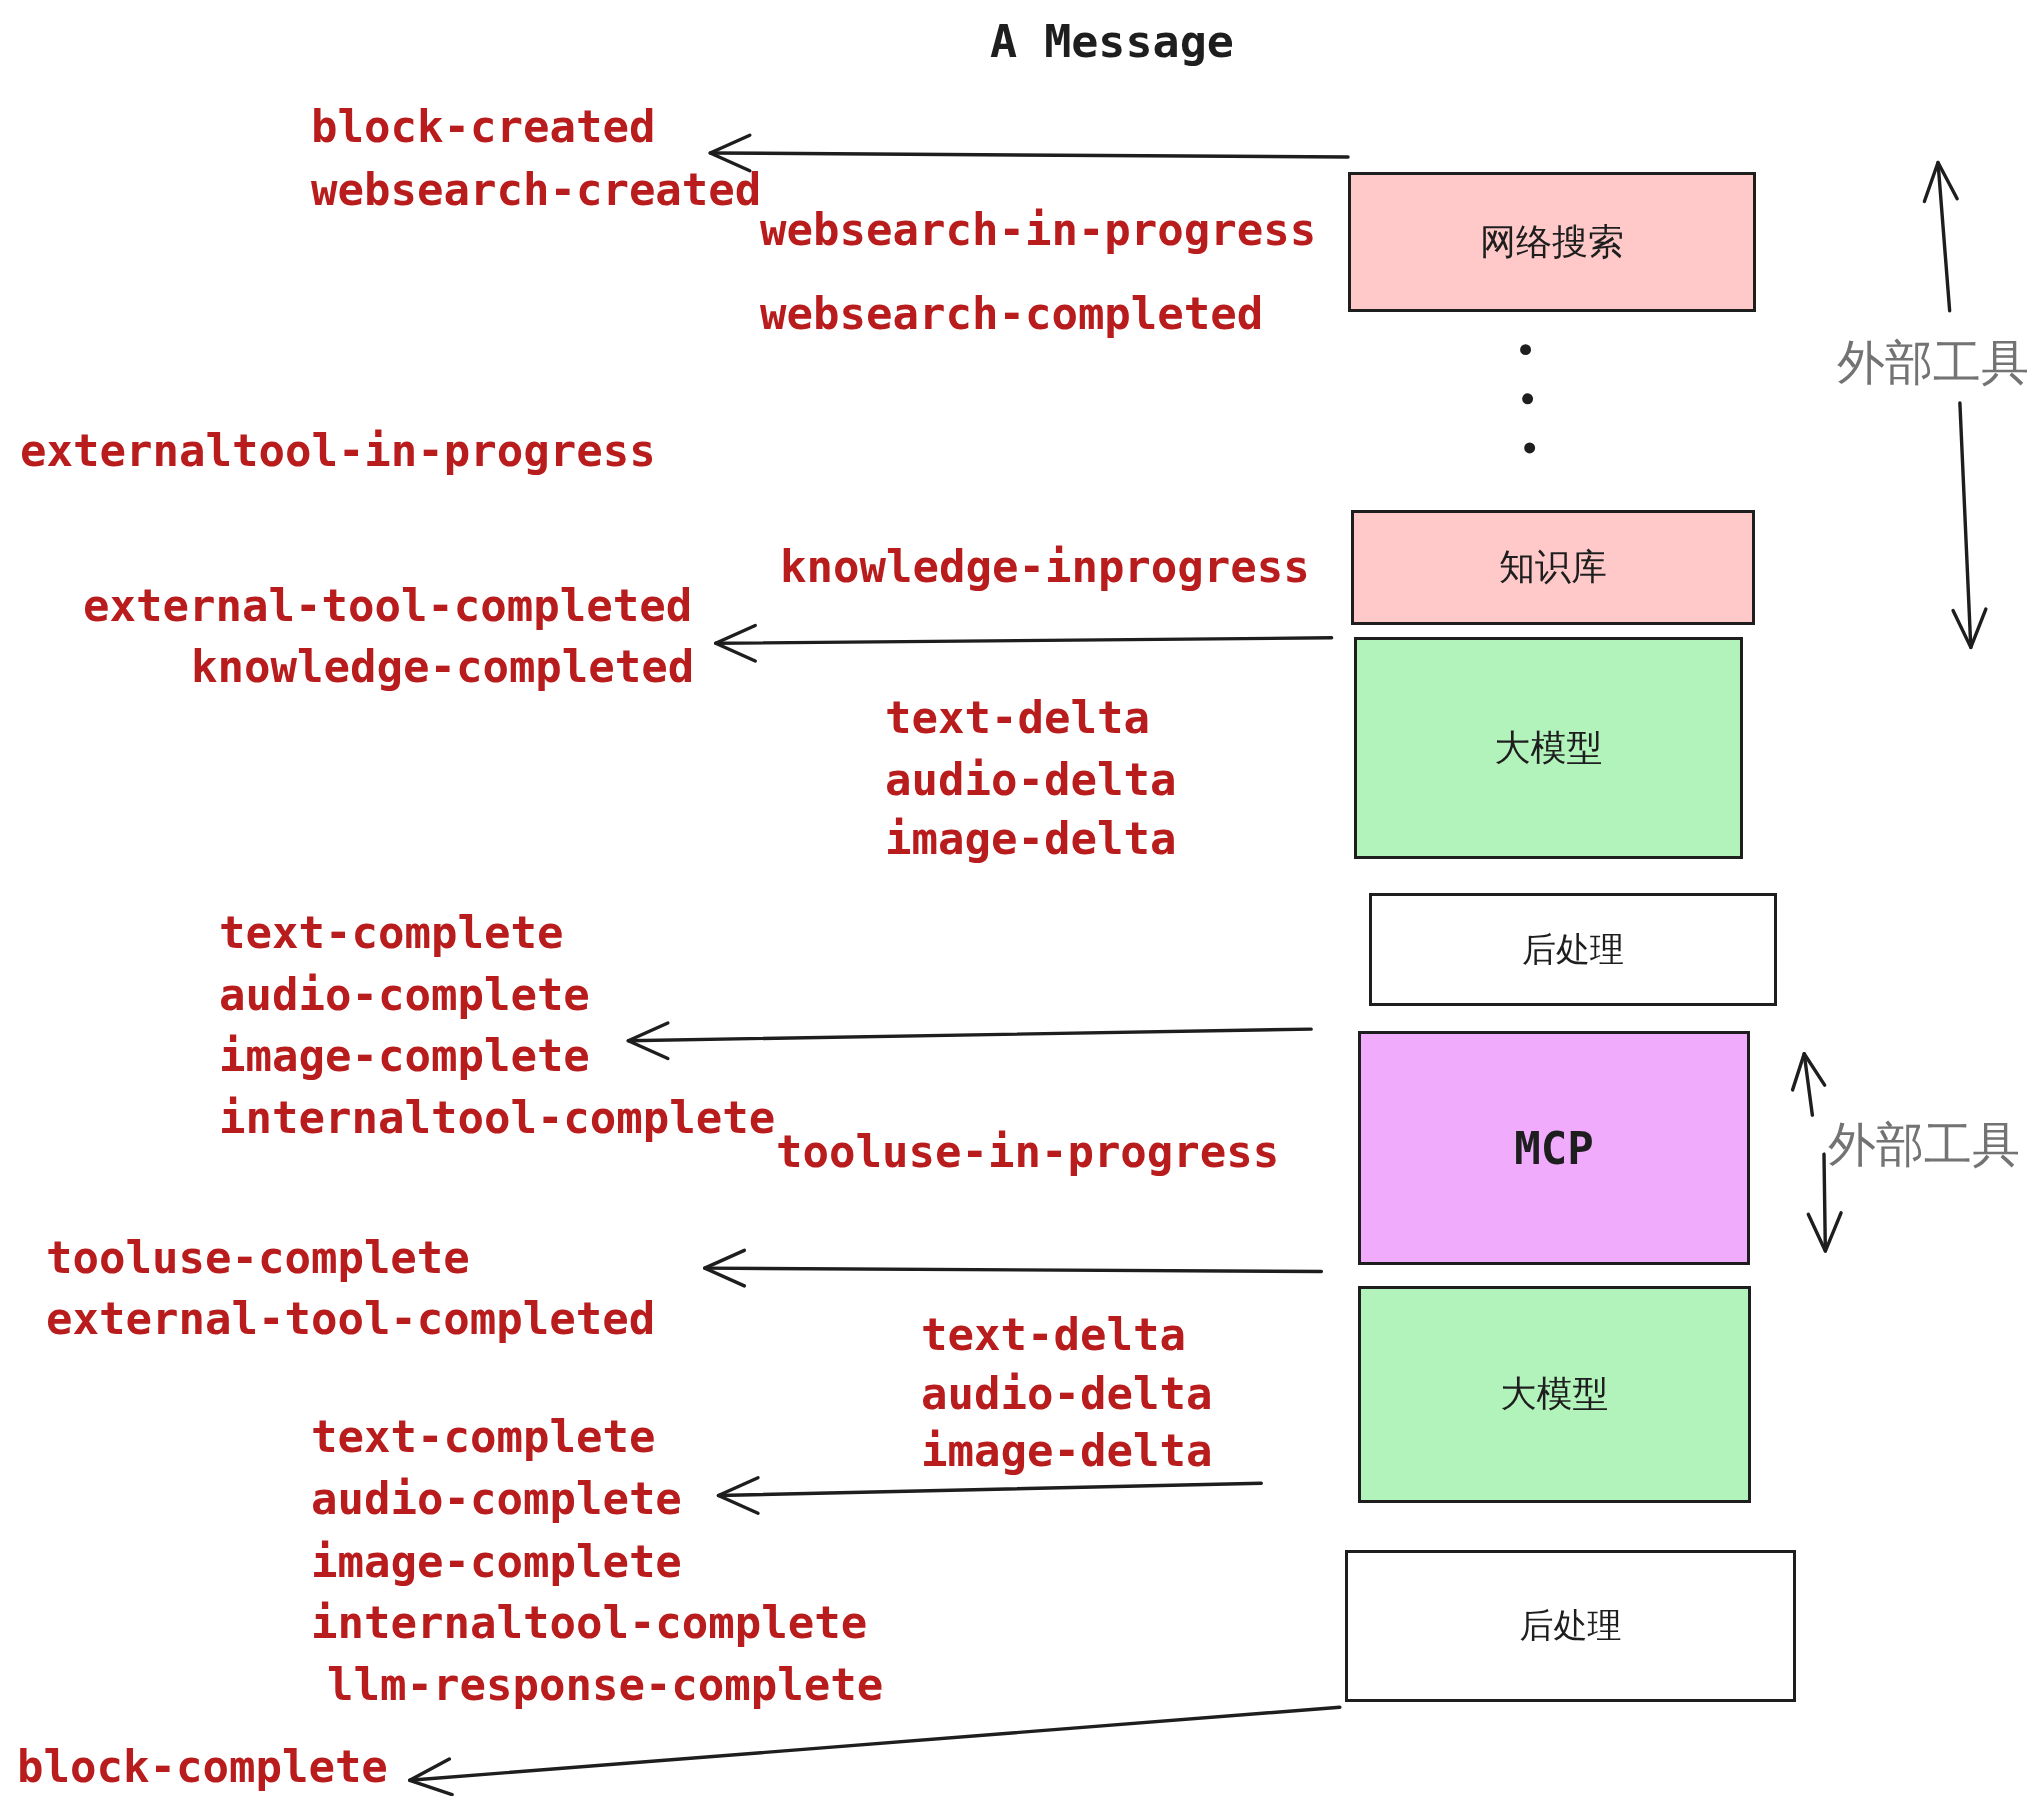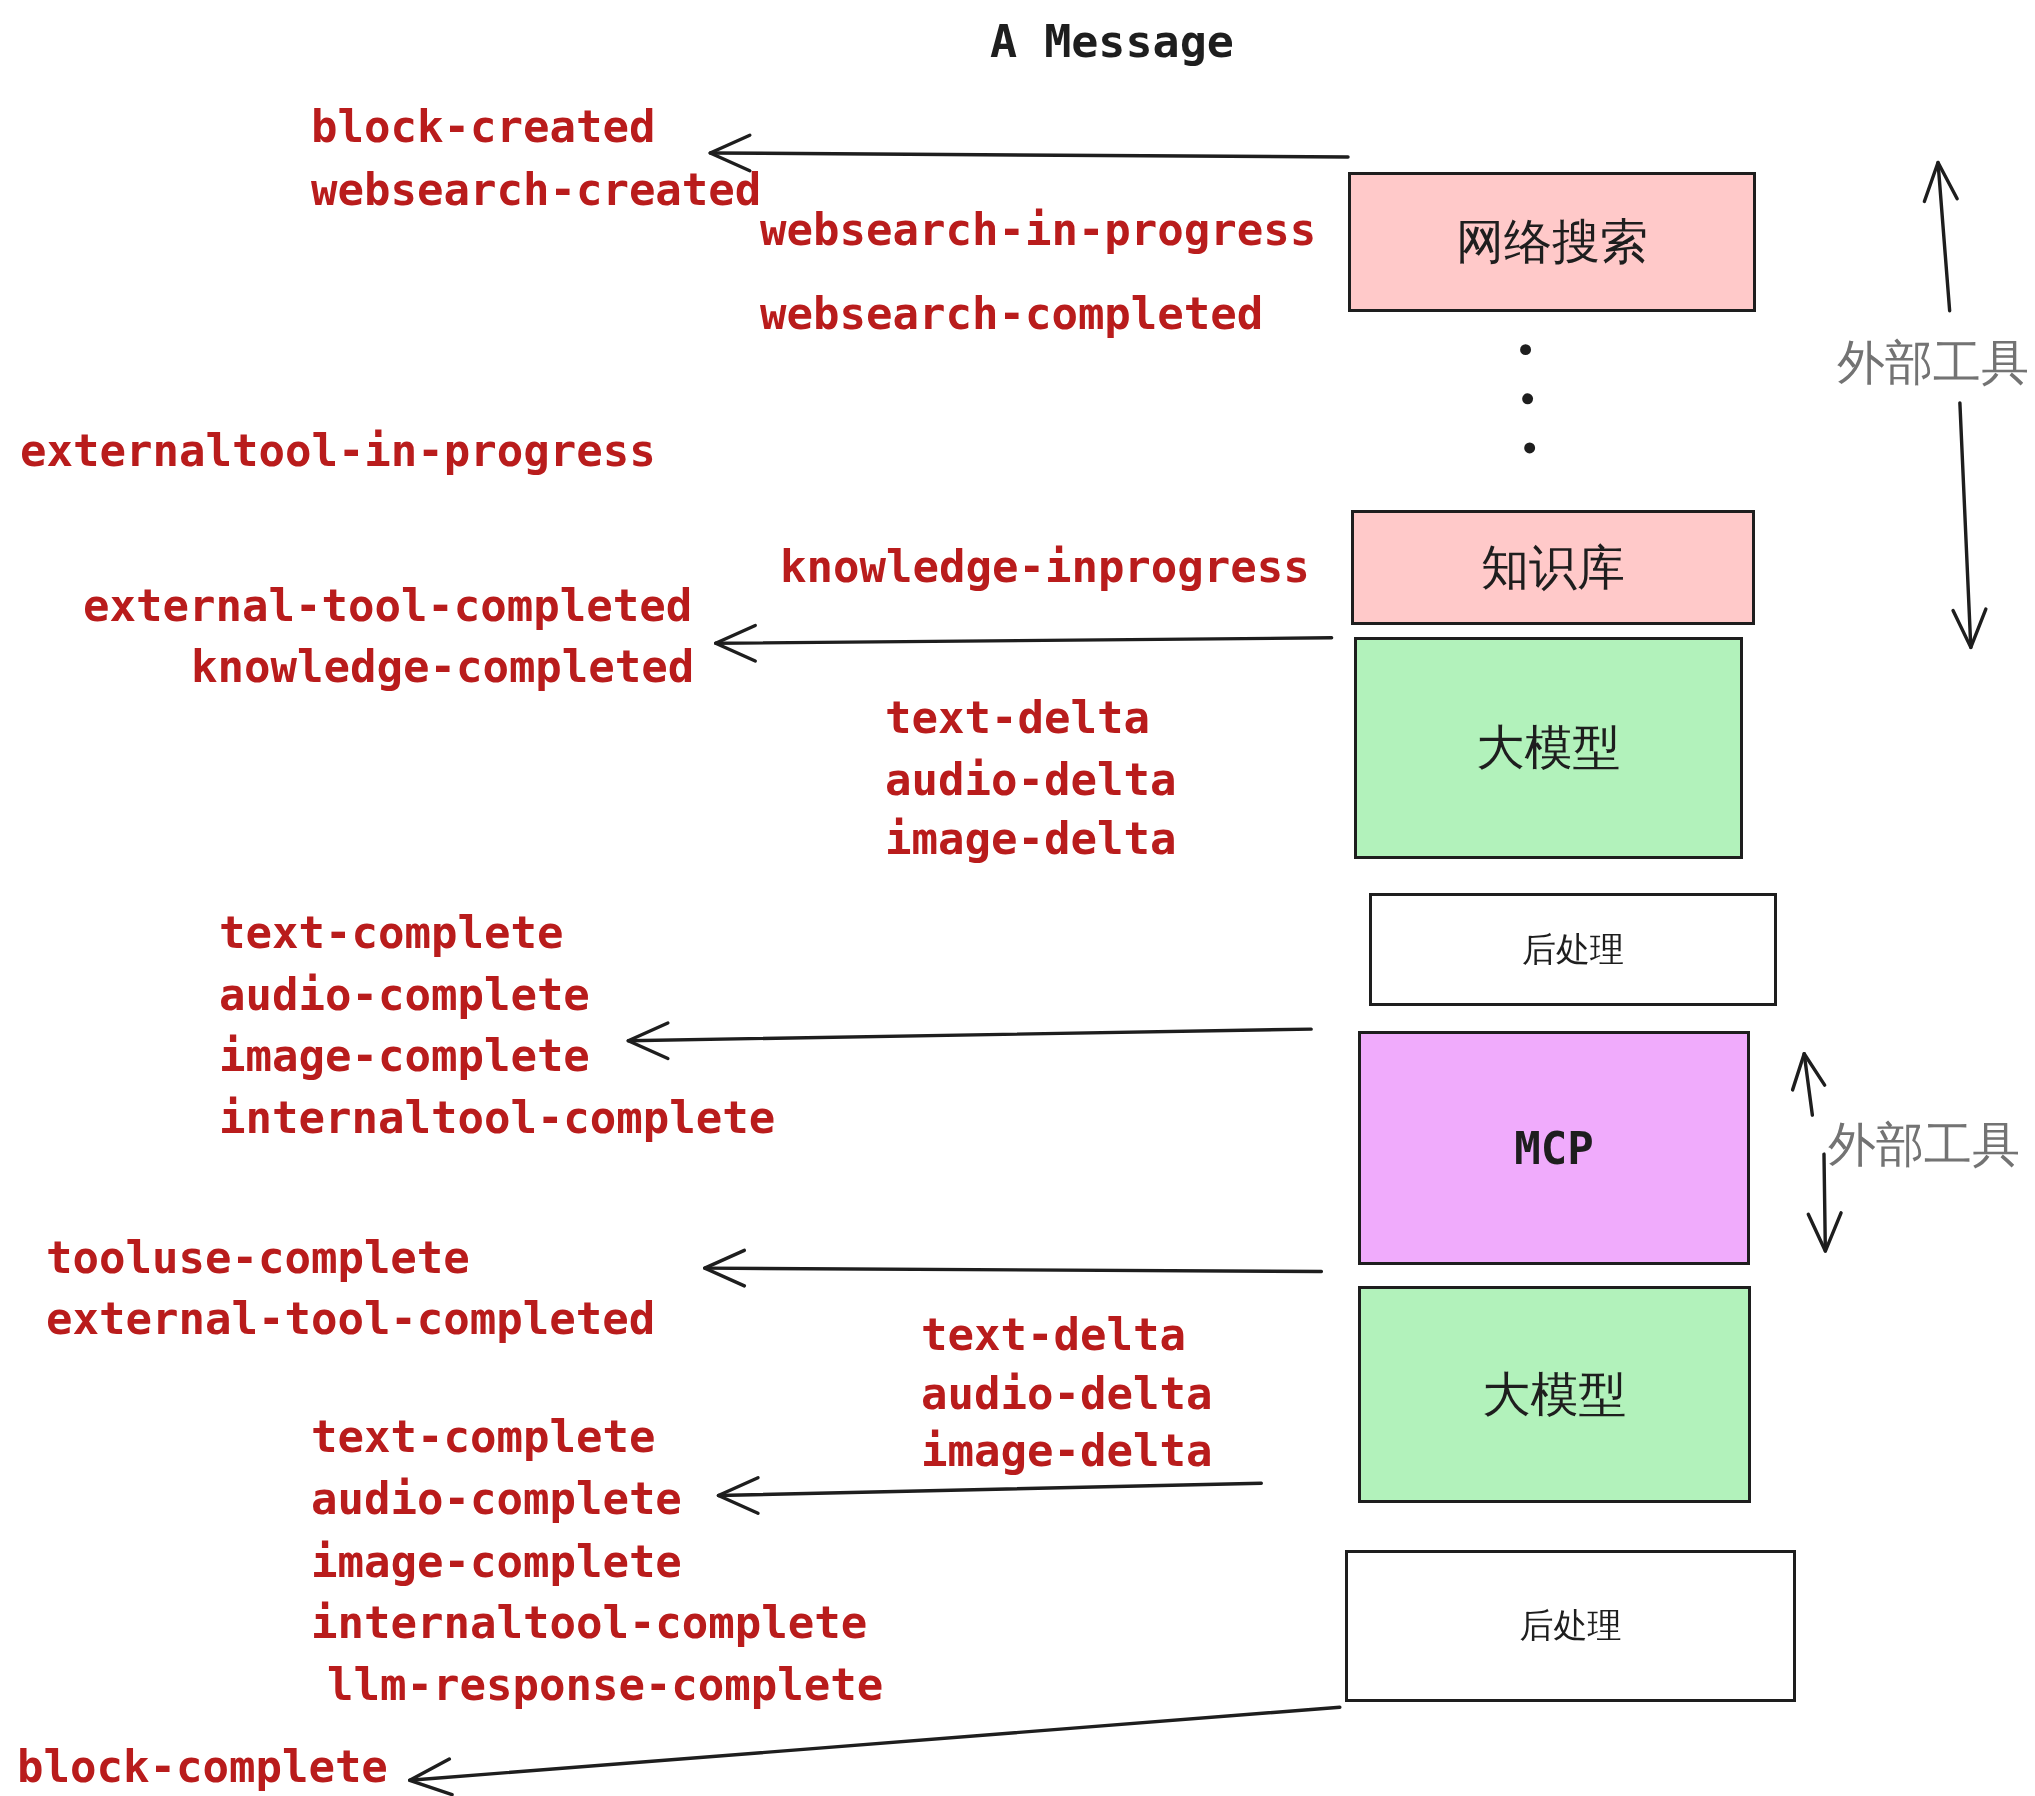--- a/index.html
+++ b/index.html
@@ -21,21 +21,21 @@
   }
   .box{
     position:absolute;box-sizing:border-box;border:3.4px solid #1e1e1e;
     display:flex;align-items:center;justify-content:center;
     font-family:"DejaVu Sans","Liberation Sans",sans-serif;color:#1e1e1e;
   }
   .pink{background:#ffc9c9}
   .green{background:#b2f2bb}
   .yellow{background:#f0abfc}
   .white{background:#ffffff}
-  .cjk-lg{font-size:48px}
+  .cjk-lg{font-size:36px}
   .cjk-md{font-size:34px}
   .mono-box{font:bold 44px "DejaVu Sans Mono","Liberation Mono",monospace}
   .side{
     position:absolute;white-space:nowrap;font-size:48px;
     font-family:"DejaVu Sans","Liberation Sans",sans-serif;color:#737373;
   }
   svg.arrows{position:absolute;left:0;top:0;width:2035px;height:1796px;}
   svg.arrows path{stroke:#1e1e1e;stroke-width:5;fill:none;stroke-linecap:round;stroke-linejoin:round;}
   svg.arrows circle{fill:#1e1e1e;stroke:none;}
 </style>
@@ -114,20 +114,21 @@
 
   <div class="ev" style="left:885px;top:693px">text-delta</div>
   <div class="ev" style="left:885px;top:755px">audio-delta</div>
   <div class="ev" style="left:885px;top:814px">image-delta</div>
 
   <div class="ev" style="left:219px;top:908px">text-complete</div>
   <div class="ev" style="left:219px;top:970px">audio-complete</div>
   <div class="ev" style="left:219px;top:1031px">image-complete</div>
   <div class="ev" style="left:219px;top:1093px">internaltool-complete</div>
 
+  <div class="ev" style="left:776px;top:1127px">tooluse-in-progress</div>
 
   <div class="ev" style="left:46px;top:1233px">tooluse-complete</div>
   <div class="ev" style="left:46px;top:1294px">external-tool-completed</div>
 
   <div class="ev" style="left:921px;top:1310px">text-delta</div>
   <div class="ev" style="left:921px;top:1369px">audio-delta</div>
   <div class="ev" style="left:921px;top:1426px">image-delta</div>
 
   <div class="ev" style="left:311px;top:1412px">text-complete</div>
   <div class="ev" style="left:311px;top:1474px">audio-complete</div>

